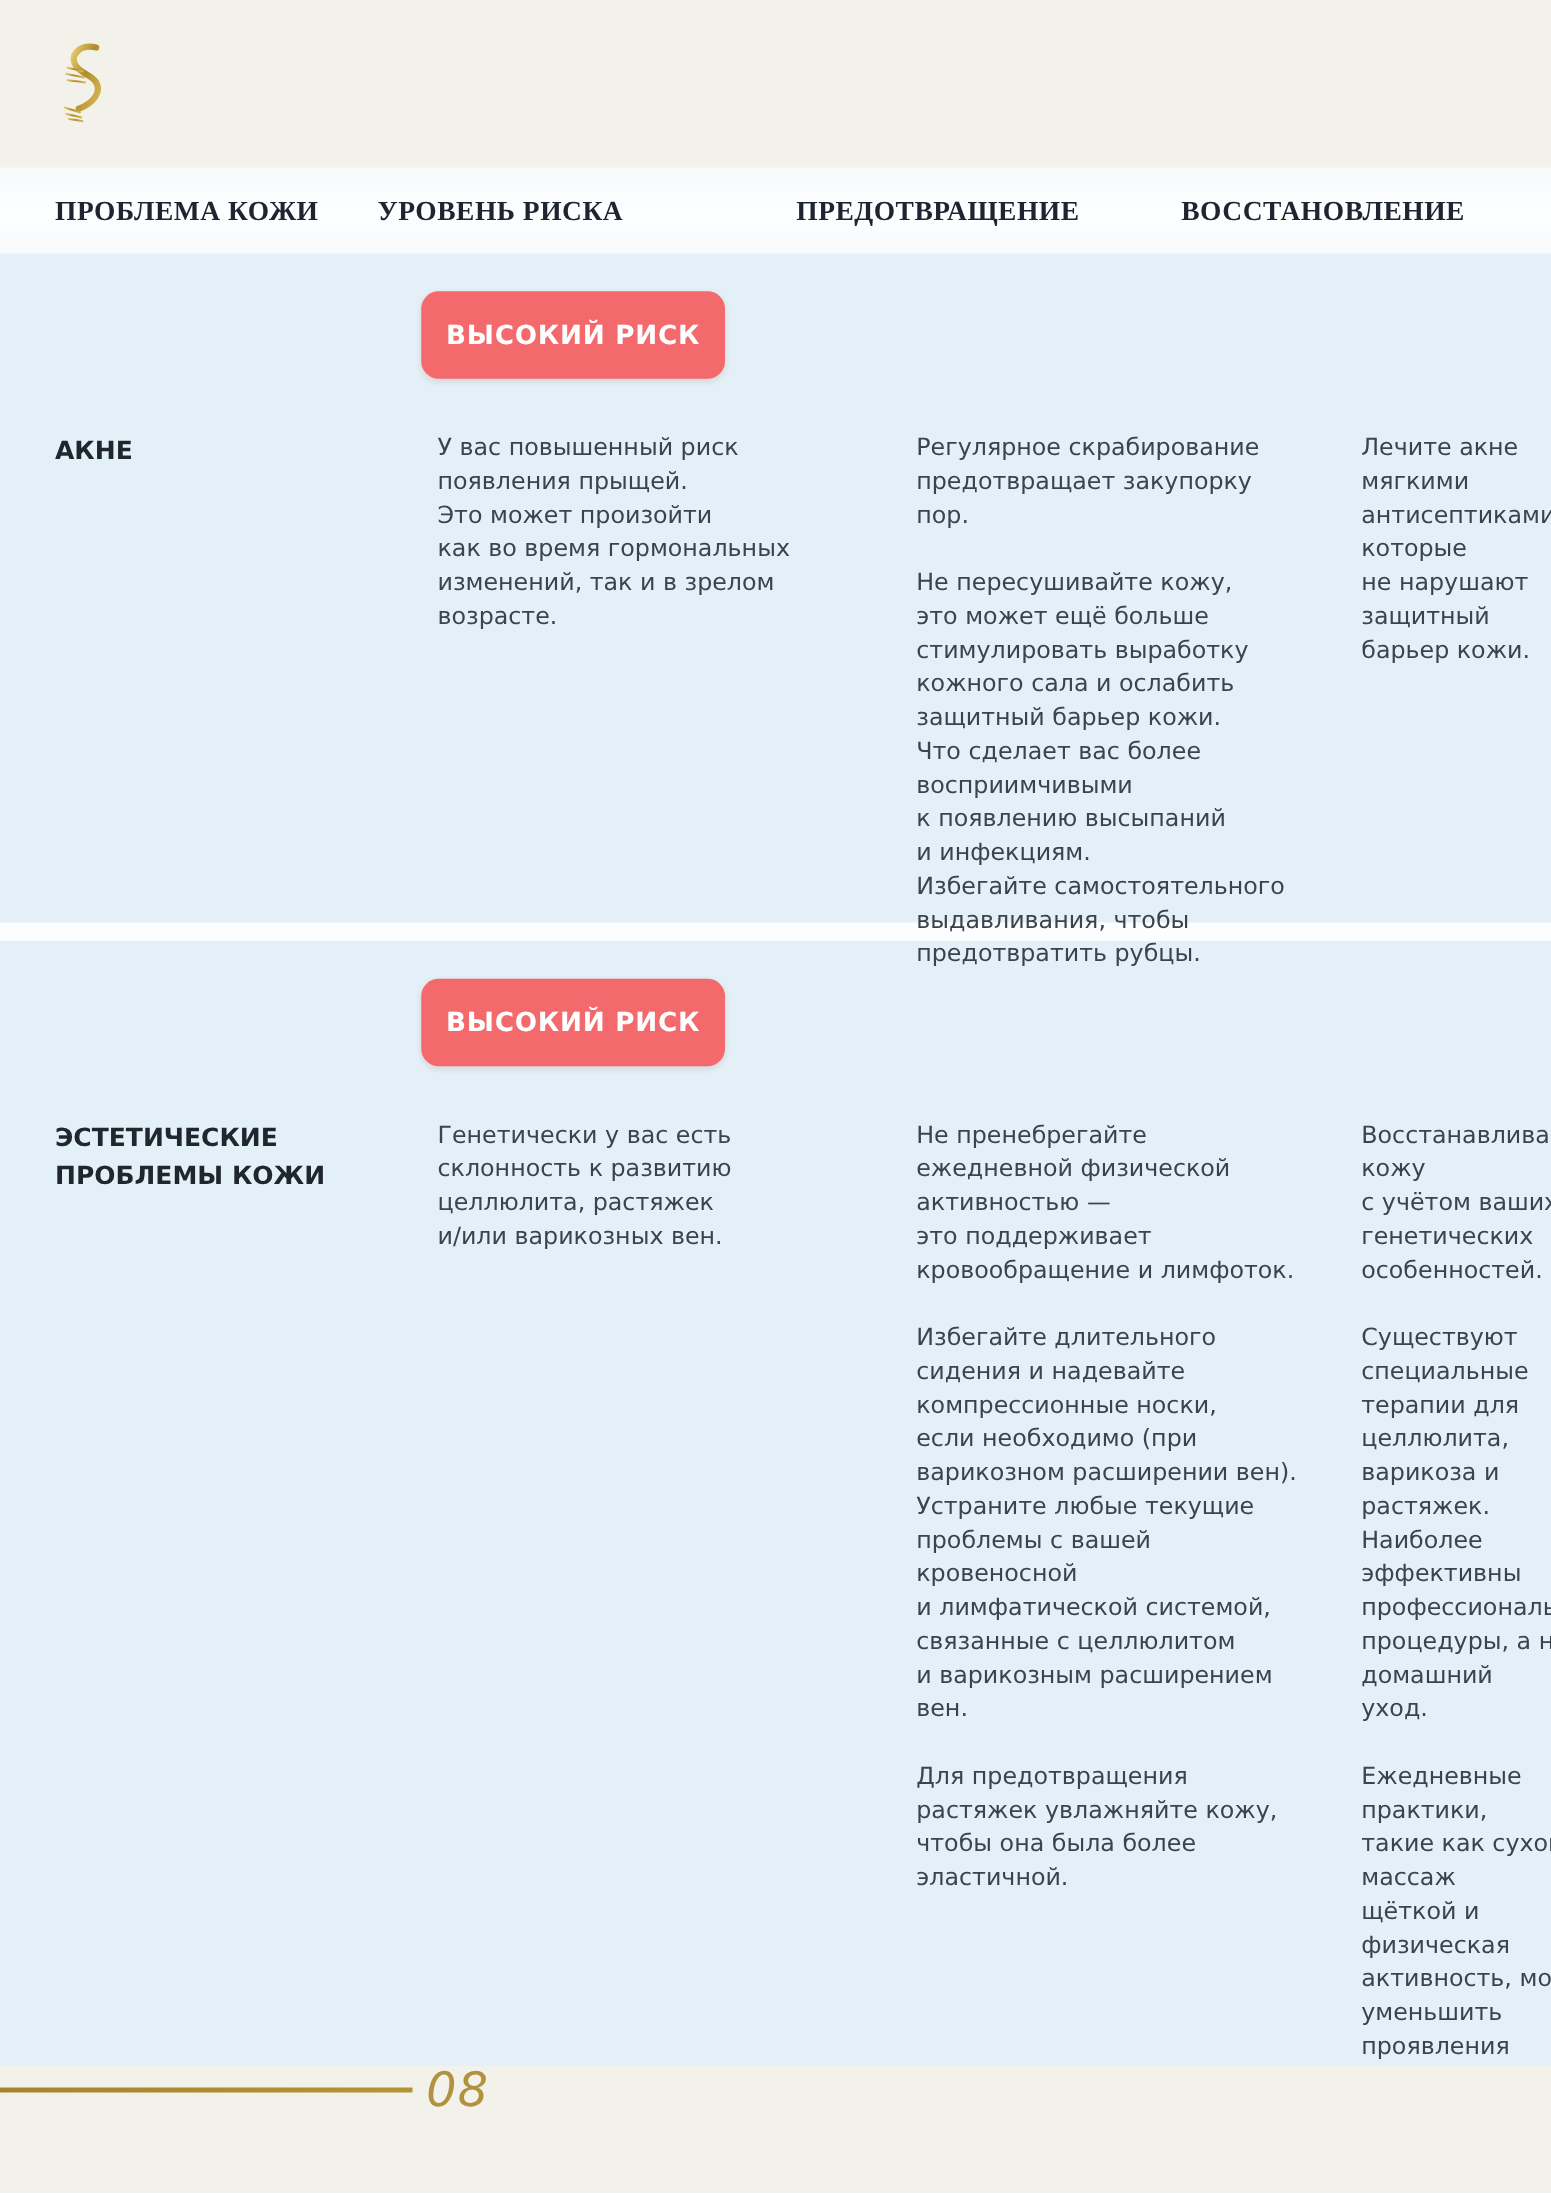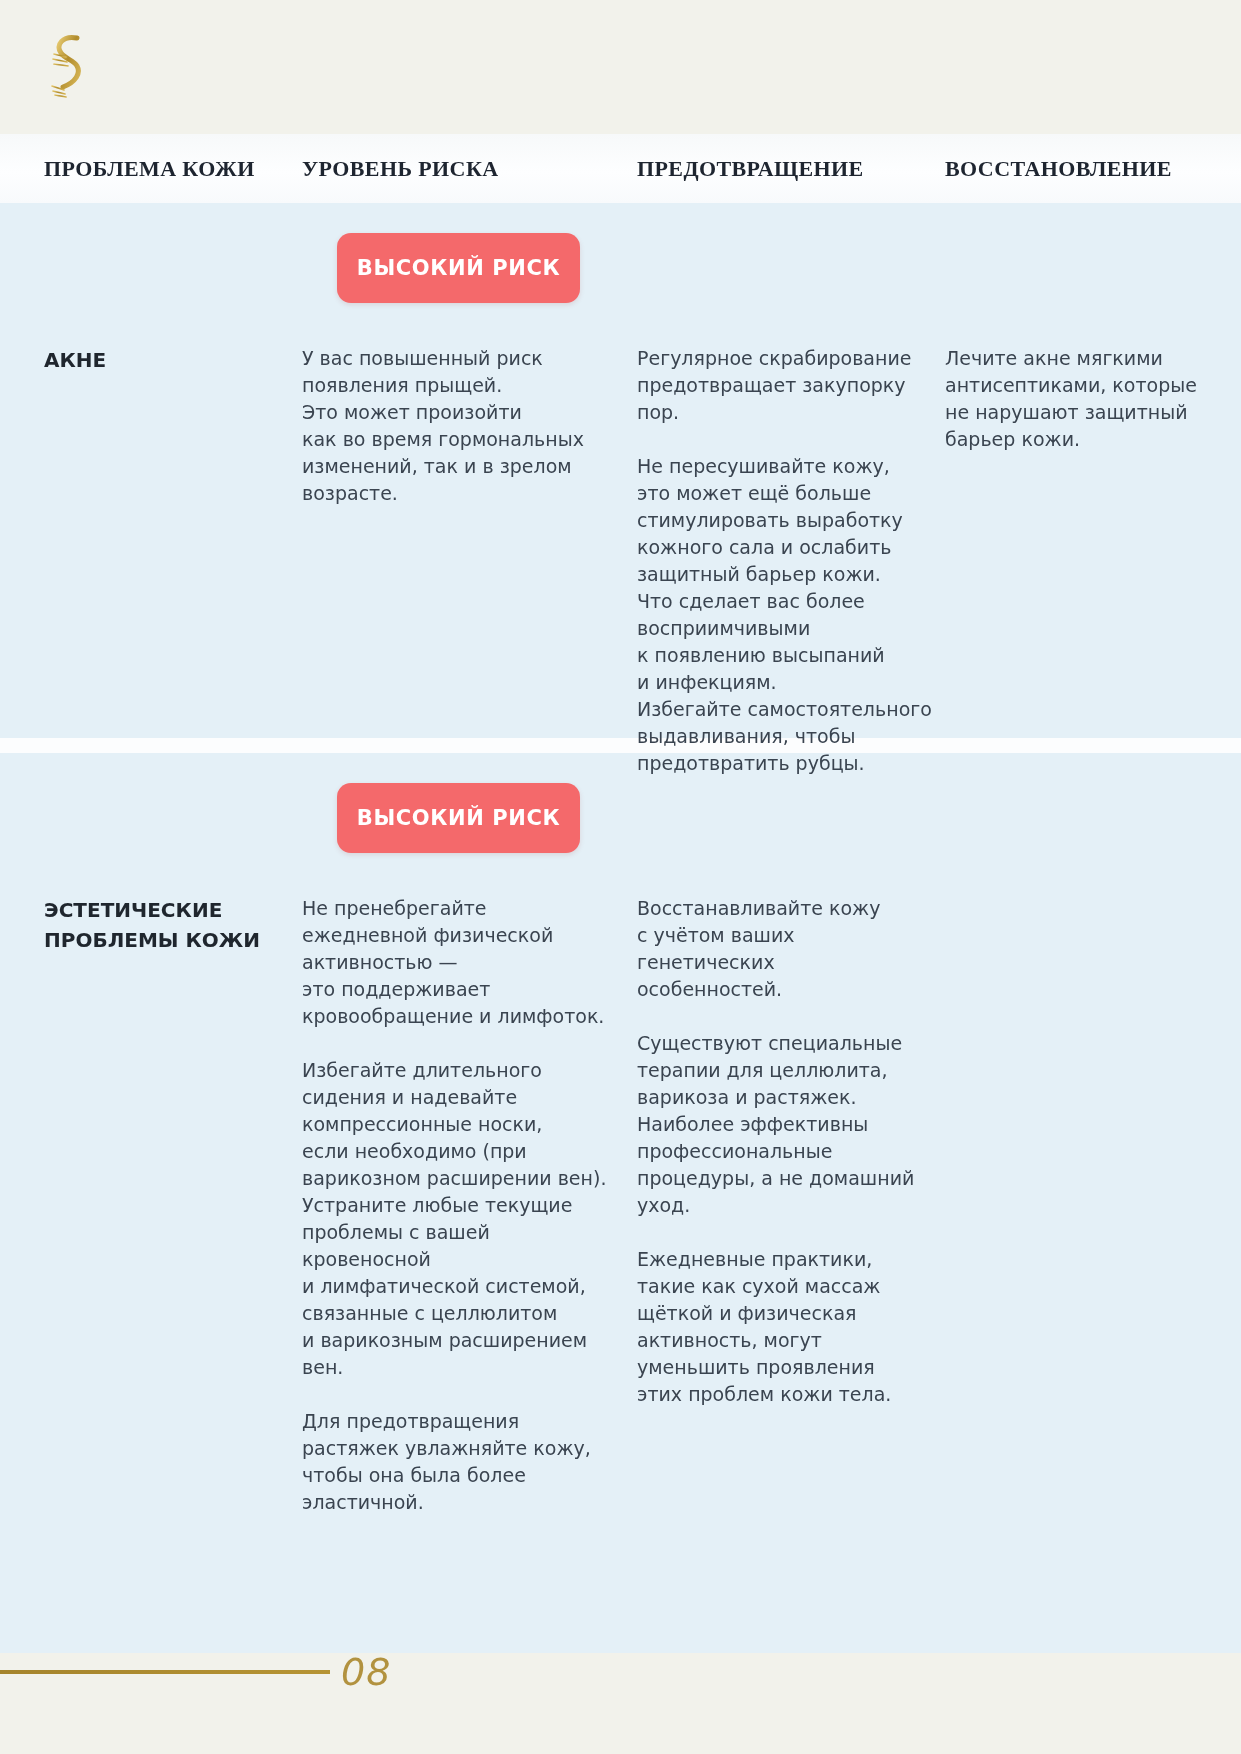--- a/index.html
+++ b/index.html
@@ -35,20 +35,21 @@
     margin-left:293px;width:243px;height:70px;
     background:#f4696b;border-radius:14px;
     display:flex;align-items:center;justify-content:center;
     color:#ffffff;font-weight:bold;font-size:21px;letter-spacing:.6px;
     box-shadow:0 2px 5px rgba(160,60,60,.15);
   }
 
   .content-grid{
     display:grid;grid-template-columns:258px 335px 308px 1fr;
     margin-top:42px;
+    gap:48px;
   }
   .problem-label{
     font-size:20px;font-weight:bold;color:#1f262e;
     line-height:30px;white-space:pre-line;
   }
   .cell p{
     margin:0 0 27px 0;
     font-size:19px;line-height:27px;color:#3a4450;
     white-space:pre-line;
   }
@@ -137,20 +138,26 @@
 </section>
 
 <div class="section-gap"></div>
 
 <section class="section section-2">
   <div class="badge">ВЫСОКИЙ РИСК</div>
   <div class="content-grid">
     <div class="cell">
       <div class="problem-label">ЭСТЕТИЧЕСКИЕ
 ПРОБЛЕМЫ КОЖИ</div>
+    </div>
+    <div class="cell">
+      <p>Генетически у вас есть
+склонность к развитию
+целлюлита, растяжек
+и/или варикозных вен.</p>
     </div>
     <div class="cell">
       <p>Не пренебрегайте
 ежедневной физической
 активностью —
 это поддерживает
 кровообращение и лимфоток.</p>
       <p>Избегайте длительного
 сидения и надевайте
 компрессионные носки,

